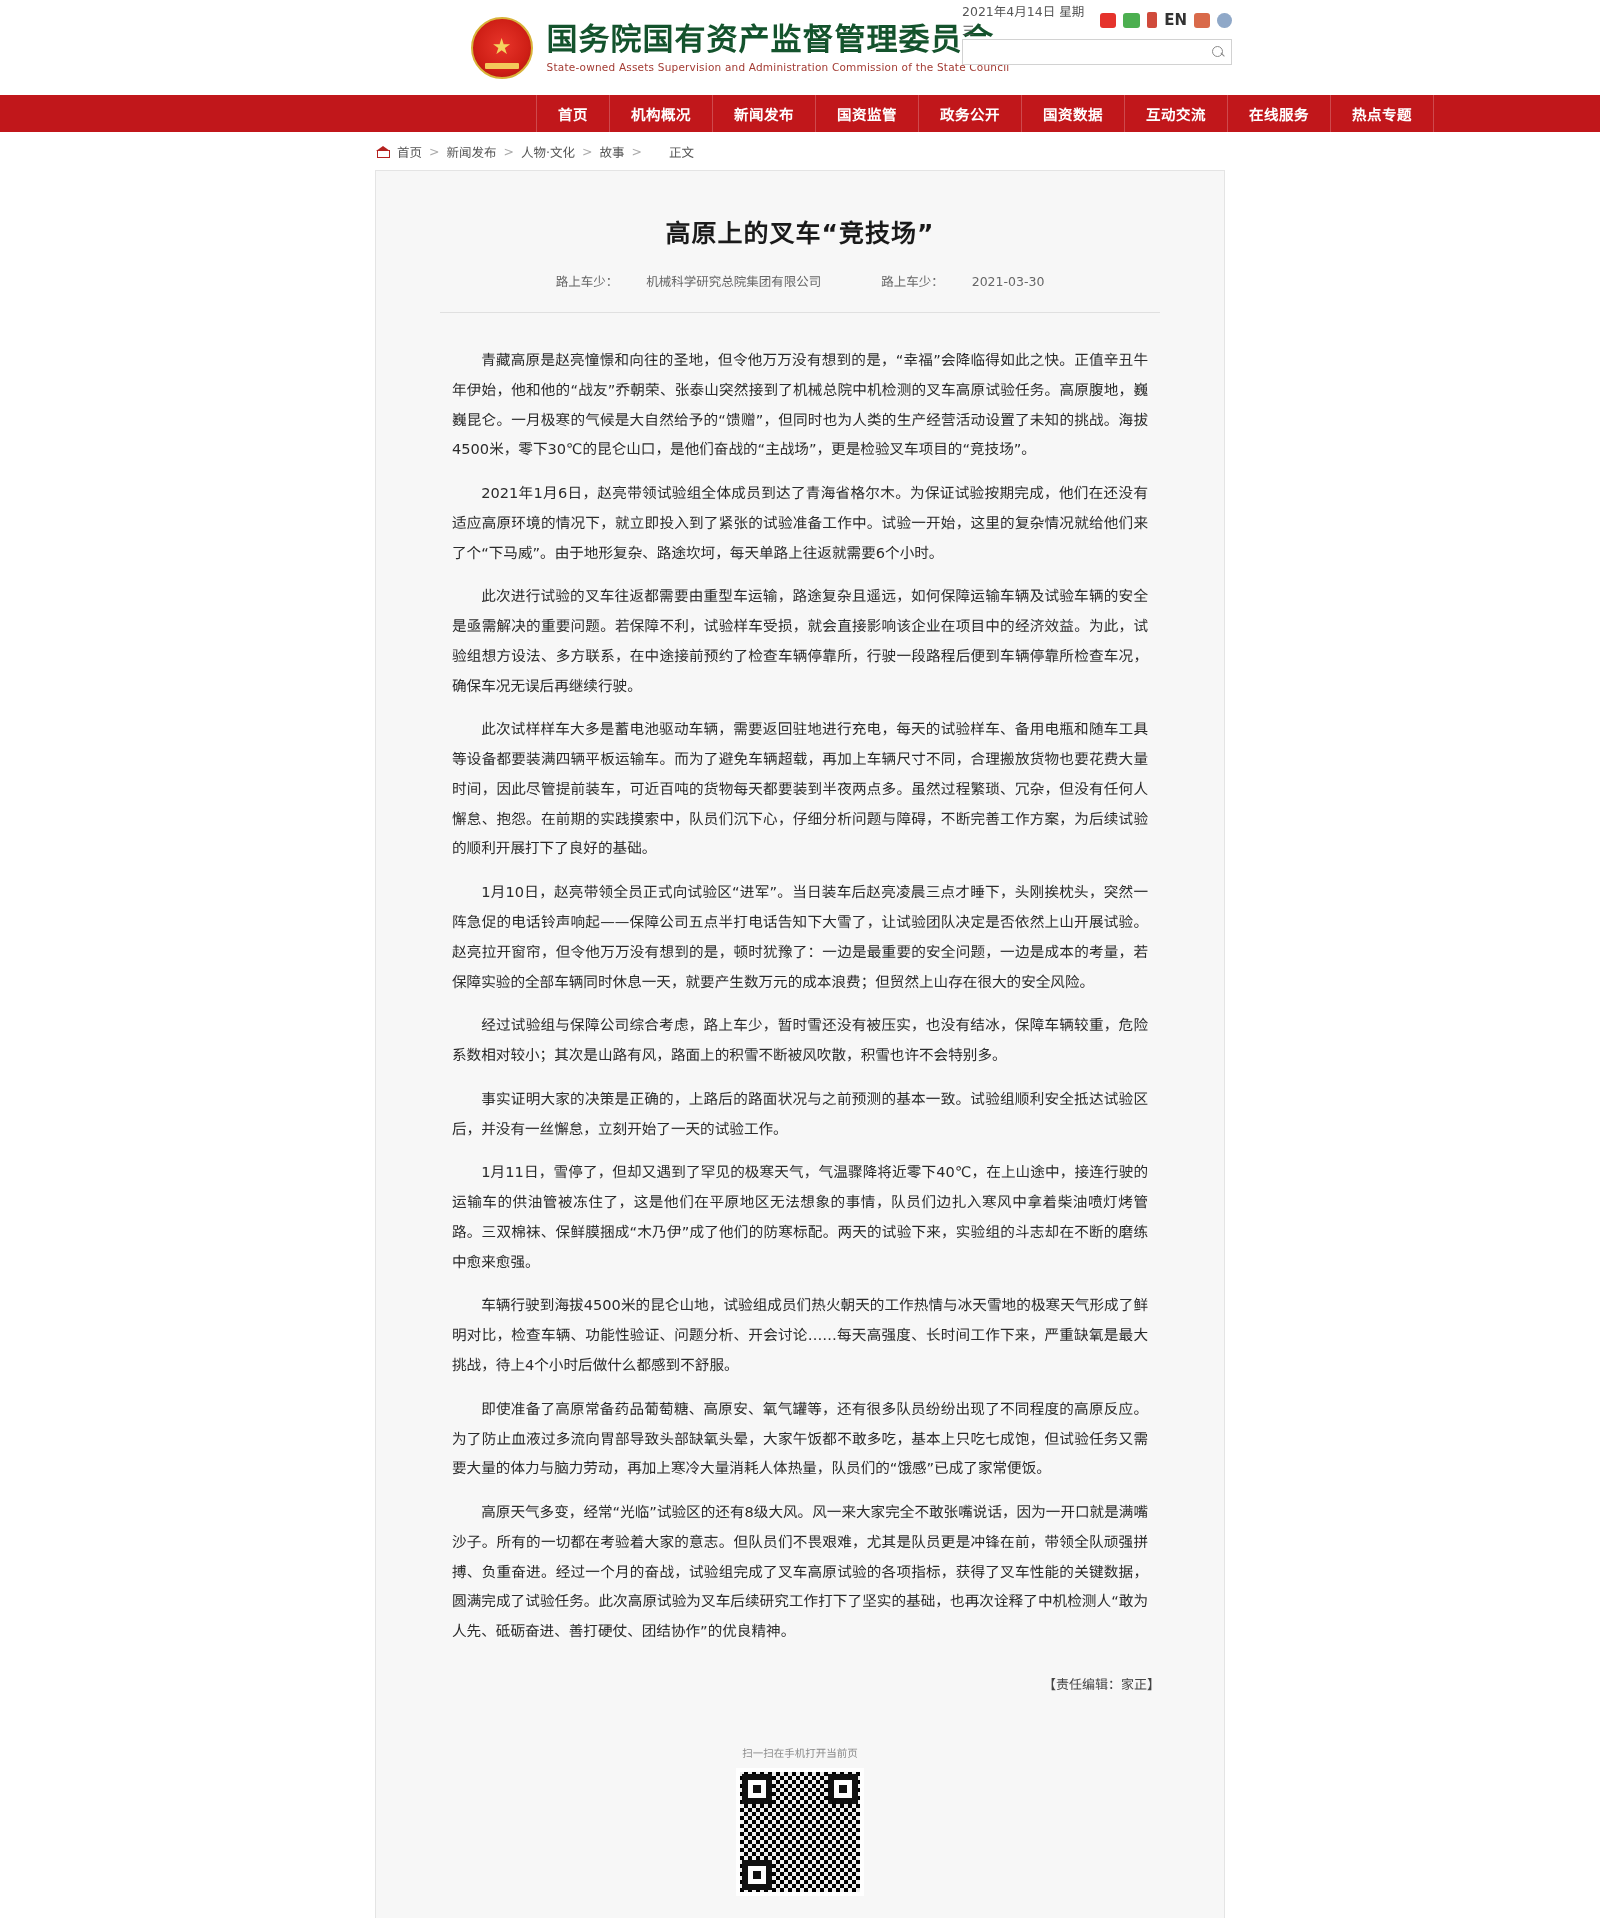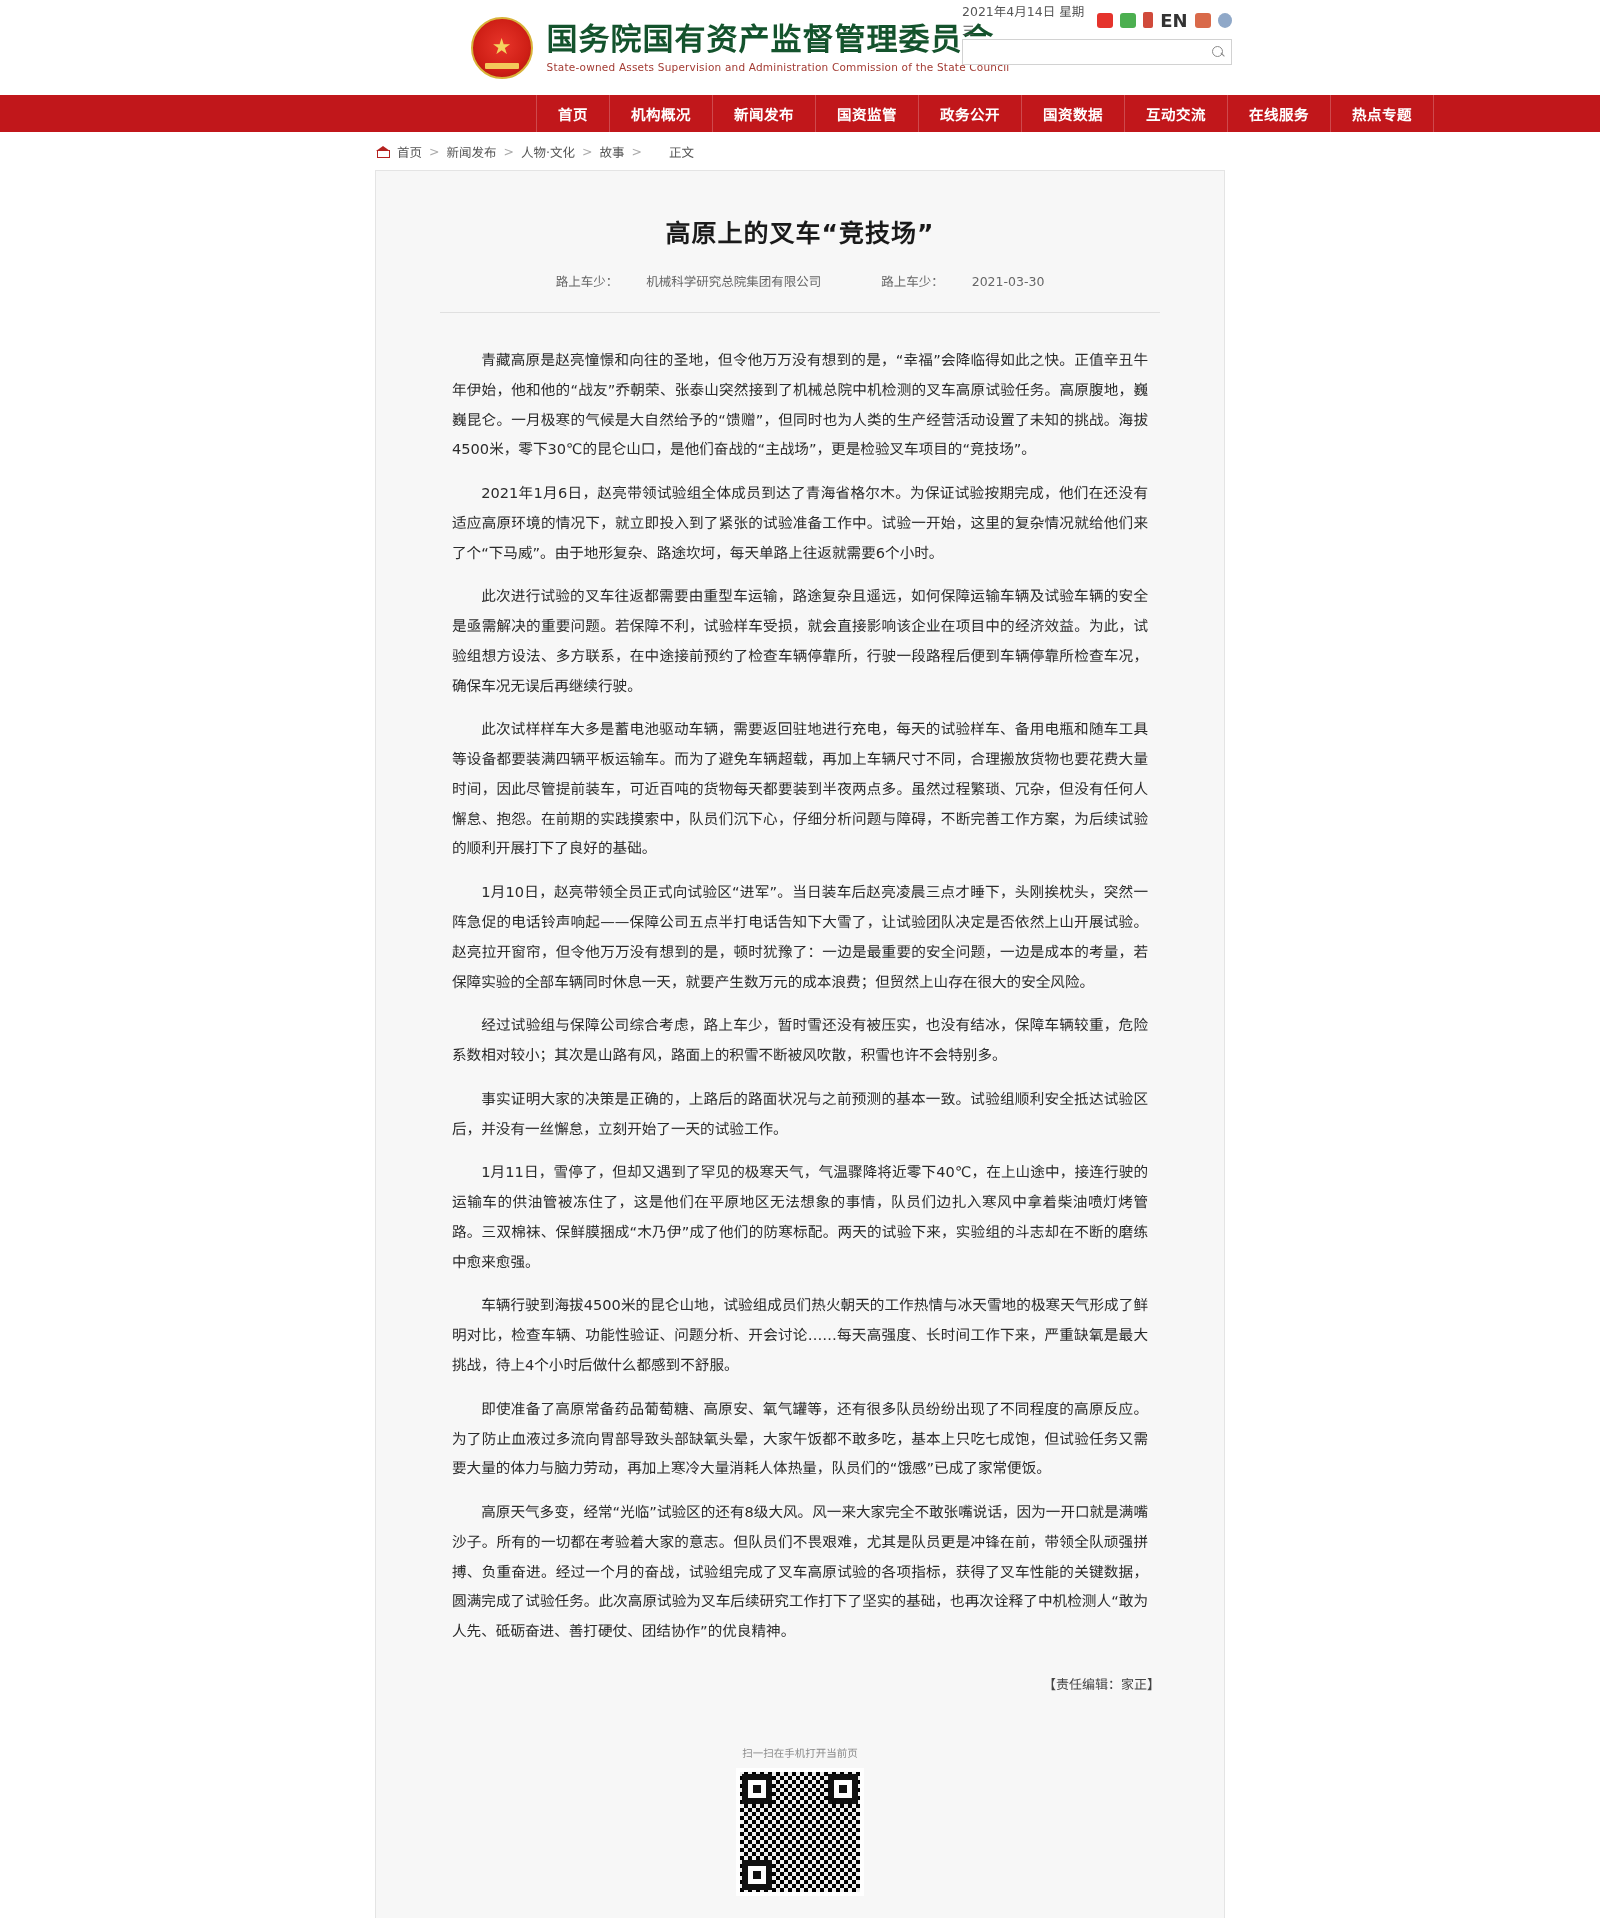--- a/index.html
+++ b/index.html
@@ -91,21 +91,21 @@
     font-size: 10px;
     line-height: 15px;
     text-align: center;
     color: #fff;
   }
   .hicon.weibo { background: #e5332c; }
   .hicon.wechat { background: #4caf50; }
   .hicon.app { background: #d04a3b; width: 11px; height: 16px; border-radius: 2px; }
   .hicon.mail { background: #d96a4a; }
   .hicon.access { background: #8fa8c8; border-radius: 50%; width: 15px; }
-  .lang-en { font-size: 18px; color: #333; font-weight: bold; }
+  .lang-en { font-size: 15px; color: #333; font-weight: bold; }
 
   .search-box {
     margin-top: 7px;
     height: 26px;
     border: 1px solid #d2d2d2;
     background: #fff;
     display: flex;
     align-items: center;
     padding: 0 6px;
     width: 270px;

